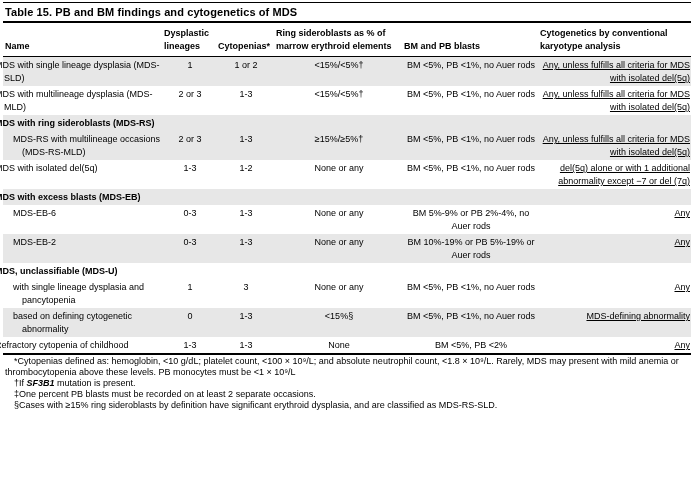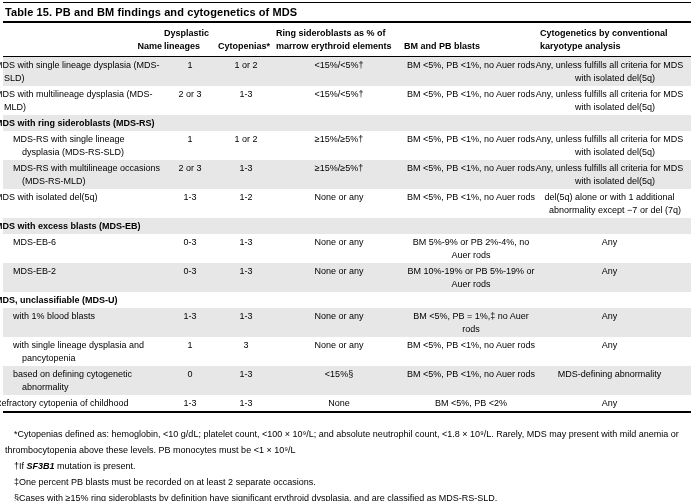--- a/index.html
+++ b/index.html
@@ -32,21 +32,21 @@
     line-height: 13px;
   }
   table.mds thead th {
     font-weight: bold;
     vertical-align: bottom;
     text-align: left;
     padding: 4px 1px 3px 1px;
     border-bottom: 1px solid #000;
   }
   table.mds thead th.h-name {
-    text-align: right;
+    text-align: left;
     padding-left: 2px;
   }
   table.mds tbody td {
     vertical-align: top;
     padding: 2px 1px 1px 1px;
   }
   tr.shade td { background: #e7e7e7; }
   td.c { text-align: center; }
   td.name {
     text-align: left;
@@ -54,30 +54,31 @@
     text-indent: -9px;
   }
   tr.ind td.name { padding-left: 19px; }
   td.section {
     font-weight: bold;
     text-align: left;
     padding-left: 11px;
     text-indent: -9px;
   }
   td.cy {
-    text-align: center;
+    text-align: right;
     padding-left: 14px;
     text-indent: -11px;
     padding-right: 2px;
+    text-decoration: underline;
   }
   tr.lastrow td { border-bottom: 2px solid #000; }
   .footnotes {
-    margin-top: 13px;
+    margin-top: 1px;
     font-size: 9px;
-    line-height: 16px;
+    line-height: 11px;
     padding: 0 2px;
   }
   .footnotes p {
     margin: 0;
     text-indent: 9px;
   }
   .footnotes .it { font-style: italic; font-weight: bold; }
 </style>
 </head>
 <body>
@@ -122,28 +123,20 @@
         <td class="c">1-3</td>
         <td class="c">&lt;15%/&lt;5%†</td>
         <td class="c">BM &lt;5%, PB &lt;1%, no Auer rods</td>
         <td class="cy">Any, unless fulfills all criteria for MDS with isolated del(5q)</td>
       </tr>
 
       <tr class="shade">
         <td class="section" colspan="6">MDS with ring sideroblasts (MDS-RS)</td>
       </tr>
 
-      <tr class="ind">
-        <td class="name">MDS-RS with single lineage dysplasia (MDS-RS-SLD)</td>
-        <td class="c">1</td>
-        <td class="c">1 or 2</td>
-        <td class="c">≥15%/≥5%†</td>
-        <td class="c">BM &lt;5%, PB &lt;1%, no Auer rods</td>
-        <td class="cy">Any, unless fulfills all criteria for MDS with isolated del(5q)</td>
-      </tr>
 
       <tr class="shade ind">
         <td class="name">MDS-RS with multilineage occasions (MDS-RS-MLD)</td>
         <td class="c">2 or 3</td>
         <td class="c">1-3</td>
         <td class="c">≥15%/≥5%†</td>
         <td class="c">BM &lt;5%, PB &lt;1%, no Auer rods</td>
         <td class="cy">Any, unless fulfills all criteria for MDS with isolated del(5q)</td>
       </tr>
 
@@ -175,28 +168,20 @@
         <td class="c">1-3</td>
         <td class="c">None or any</td>
         <td class="c">BM 10%-19% or PB 5%-19% or Auer rods</td>
         <td class="cy">Any</td>
       </tr>
 
       <tr>
         <td class="section" colspan="6">MDS, unclassifiable (MDS-U)</td>
       </tr>
 
-      <tr class="shade ind">
-        <td class="name">with 1% blood blasts</td>
-        <td class="c">1-3</td>
-        <td class="c">1-3</td>
-        <td class="c">None or any</td>
-        <td class="c">BM &lt;5%, PB = 1%,‡ no Auer rods</td>
-        <td class="cy">Any</td>
-      </tr>
 
       <tr class="ind">
         <td class="name">with single lineage dysplasia and pancytopenia</td>
         <td class="c">1</td>
         <td class="c">3</td>
         <td class="c">None or any</td>
         <td class="c">BM &lt;5%, PB &lt;1%, no Auer rods</td>
         <td class="cy">Any</td>
       </tr>
 

